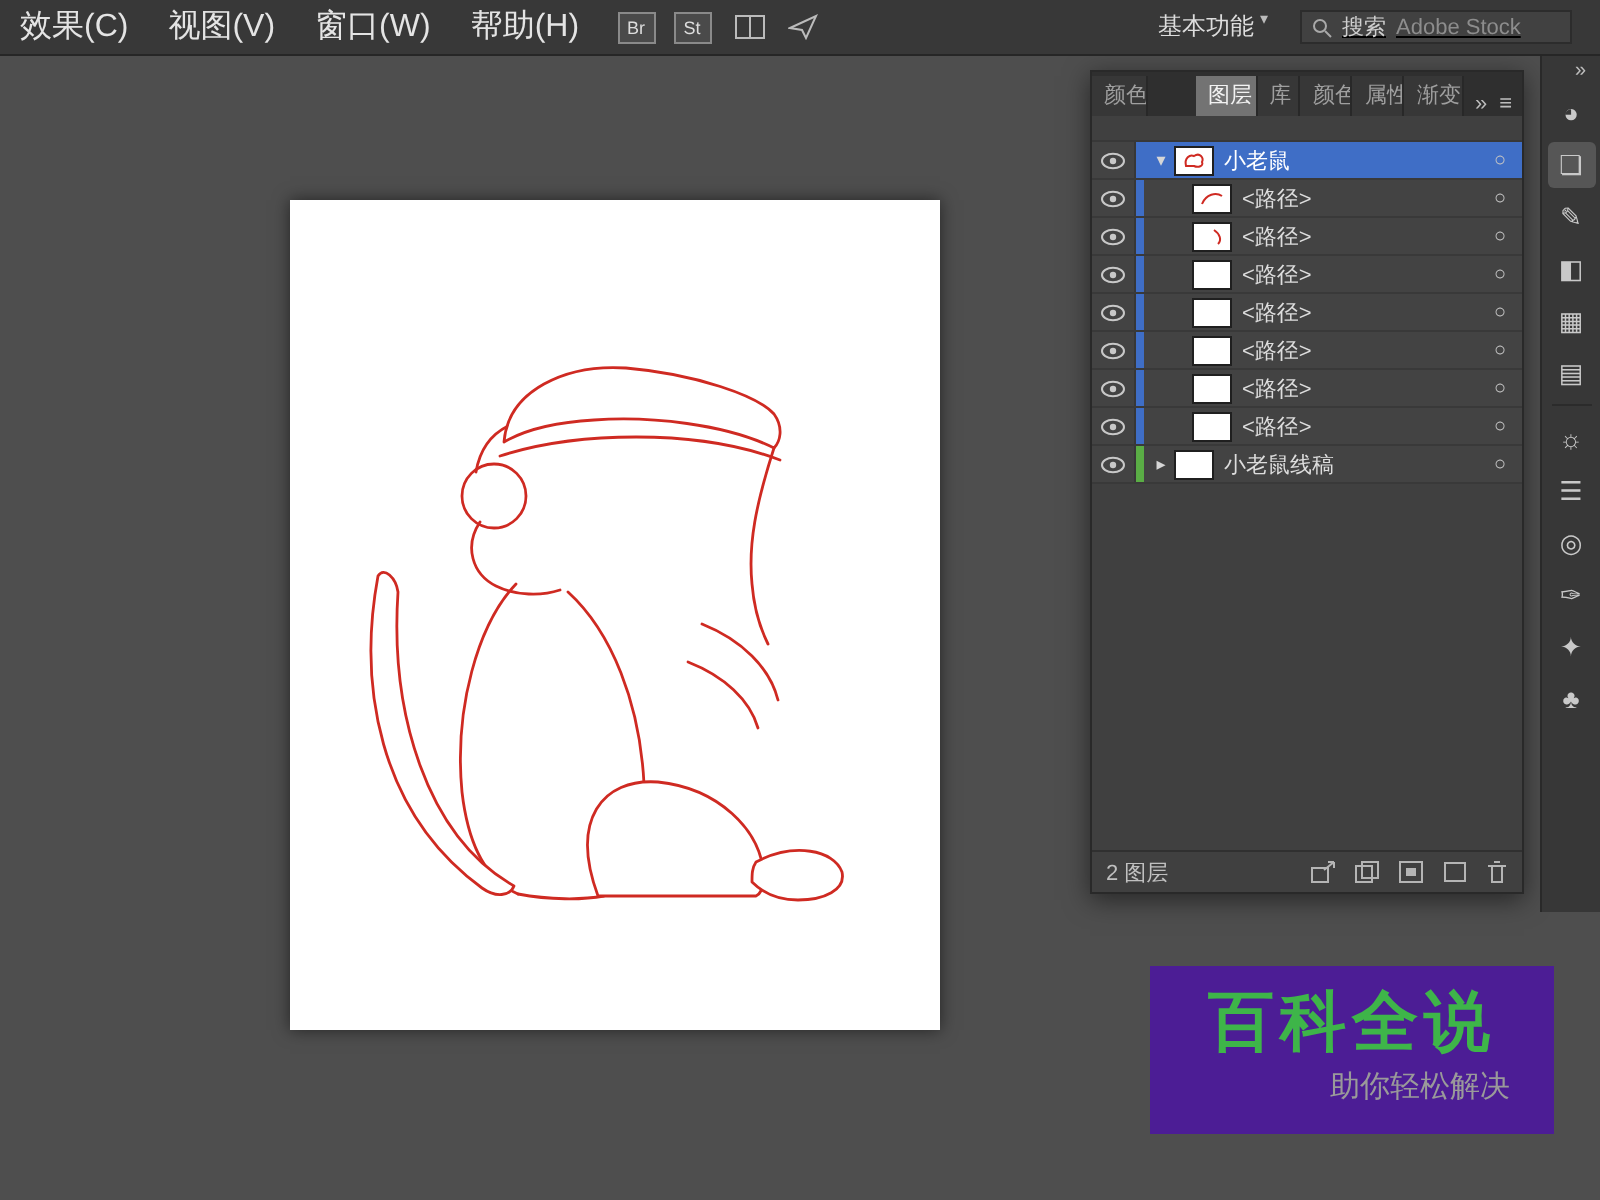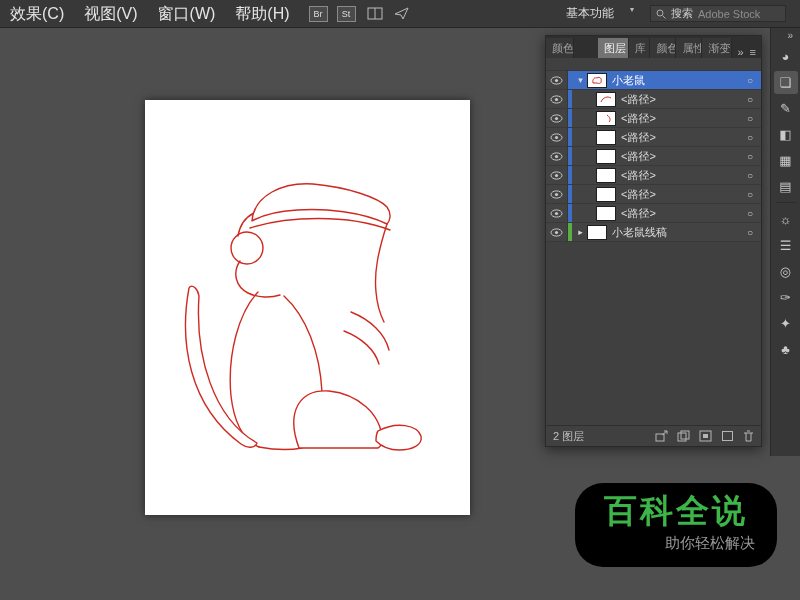--- a/index.html
+++ b/index.html
@@ -8,24 +8,24 @@
   #app { position:relative; width:800px; height:600px; background:#4e4e4e; }
 
   
   .menubar { position:absolute; top:0; left:0; width:800px; height:28px;
     background:#383838; border-bottom:1px solid #262626;
     display:flex; align-items:center; z-index:30; }
   .menu-item { padding:0 10px; font-size:16px; color:#e4e4e4; line-height:28px; cursor:default; }
   .badge { width:19px; height:16px; border:1px solid #8a8a8a; background:#4a4a4a; color:#ddd;
     font-size:9px; display:flex; align-items:center; justify-content:center; margin-left:9px; }
   .tb-icon { margin-left:11px; display:flex; align-items:center; }
-  .workspace { margin-left:auto; font-size:12px; color:#ddd; display:flex; gap:16px; }
+  .workspace { margin-left:auto; font-size:12px; color:#ddd; display:flex; gap:3px; }
   .caret { font-size:8px; color:#bbb; }
   .searchbox { margin:0 14px 0 16px; width:136px; height:17px; background:#414141;
-    border:1px solid #2c2c2c; display:flex; align-items:center; padding:0 5px; gap:5px; }
+    border:1px solid #2c2c2c; display:flex; align-items:center; padding:0 5px; gap:5px;text-decoration:underline; }
   .searchbox .pfx { font-size:11px; color:#cfcfcf; }
   .searchbox .ph { font-size:11px; color:#8d8d8d; }
 
   
   .artboard { position:absolute; left:145px; top:100px; width:325px; height:415px;
     background:#ffffff; box-shadow:0 0 8px rgba(0,0,0,0.55); }
 
   
   .panel { position:absolute; left:545px; top:35px; width:217px; height:412px;
     background:#404040; border:1px solid #292929; box-shadow:0 3px 12px rgba(0,0,0,0.5);
@@ -71,21 +71,21 @@
   .statusbar { position:absolute; left:0; bottom:0; width:800px; height:16px; background:#353535;
     border-top:1px solid #262626; display:flex; align-items:center; z-index:30; }
   .sb-chip { width:10px; height:10px; background:#5a5a5a; margin-left:2px; }
   .sb-thumb { position:relative; margin-left:14px; width:114px; height:11px;
     background:#555555; border-radius:5px; display:flex; align-items:center; }
   .sb-tool { font-size:11px; color:#dddddd; padding-left:16px; }
   .sb-play { margin-left:10px; color:#9c9c9c; font-size:8px; }
 
   
   .watermark { position:absolute; left:575px; top:483px; width:202px; height:84px;
-    background:#000000; z-index:40; padding-top:8px;border-radius:28px; }
+    background:#4c1d95; z-index:40; padding-top:8px; }
   .wm-title { text-align:center; font-size:33px; font-weight:bold; color:#3eb549;
     letter-spacing:3px; line-height:40px; }
   .wm-sub { text-align:right; padding-right:22px; font-size:15px; color:#9a9a9a; margin-top:3px; }
 
   svg { display:block; }
 </style>
 </head>
 <body>
 
 <div id="app">

